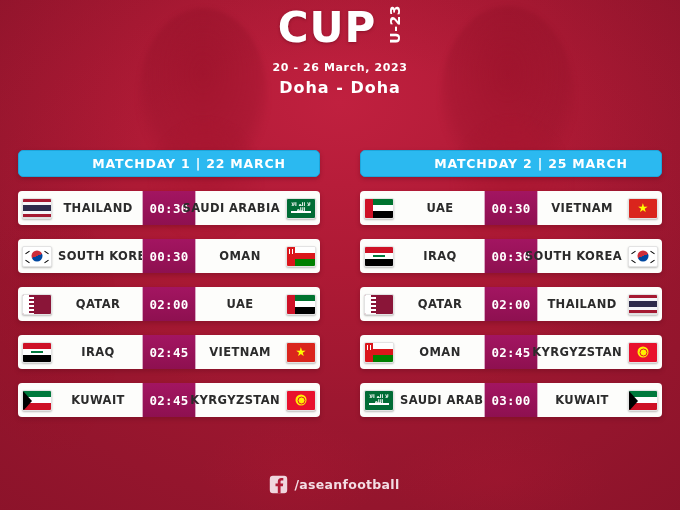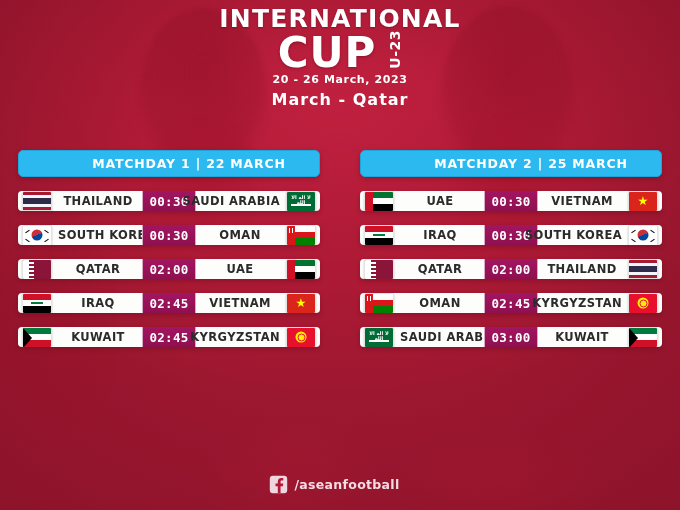--- a/index.html
+++ b/index.html
@@ -77,21 +77,21 @@
     font-size:14px;
     letter-spacing:.5px;
     writing-mode:vertical-rl;
     transform:rotate(180deg);
     margin-bottom:4px;
     line-height:1;
   }
   .logo-dates {
     font-family:"DejaVu Sans", sans-serif;
     font-weight:bold; font-size:11px; letter-spacing:.6px;
-    margin-top:0;
+    margin-top:13px;
   }
   .logo-city {
     font-family:"DejaVu Sans", sans-serif;
     font-weight:bold; font-size:16px; letter-spacing:1px;
     margin-top:4px;
   }
 
   
   .columns { position:absolute; top:150px; left:0; right:0;
              display:flex; justify-content:space-between; padding:0 18px; }
@@ -108,21 +108,21 @@
     font-weight:bold;
     font-size:12.5px;
     letter-spacing:.8px;
     box-shadow:0 2px 4px rgba(90,8,25,.35);
     padding-left:40px;
   }
 
   .match-list { margin-top:14px; display:flex; flex-direction:column; gap:14px; }
 
   .match-row {
-    height:20px;
+    height:34px;
     background:#fdfdfb;
     border-radius:4px;
     display:flex; align-items:stretch;
     box-shadow:0 2px 4px rgba(90,8,25,.35);
     overflow:hidden;
     position:relative;
   }
   .side {
     flex:1 1 0;
     display:flex; align-items:center;
@@ -276,27 +276,26 @@
   <div class="bg-face face-r2"></div>
   <div class="bg-shape shape-a"></div>
   <div class="bg-shape shape-b"></div>
   <div class="bg-shape shape-c"></div>
   <div class="vignette"></div>
 </div>
 
 <div id="page">
 
   <div class="logo-block">
-    <div class="logo-intl">INTERNATIONAL</div>
     <div class="logo-cup-row">
       <span class="logo-cup">CUP</span>
       <span class="logo-u23">U-23</span>
     </div>
     <div class="logo-dates">20 - 26 March, 2023</div>
-    <div class="logo-city">March - Qatar</div>
+    <div class="logo-city">Doha - Doha</div>
   </div>
 
   <div class="columns">
 
     <div class="col">
       <div class="matchday-bar">MATCHDAY 1 | 22 MARCH</div>
       <div class="match-list">
 
         <div class="match-row">
           <div class="side left">

